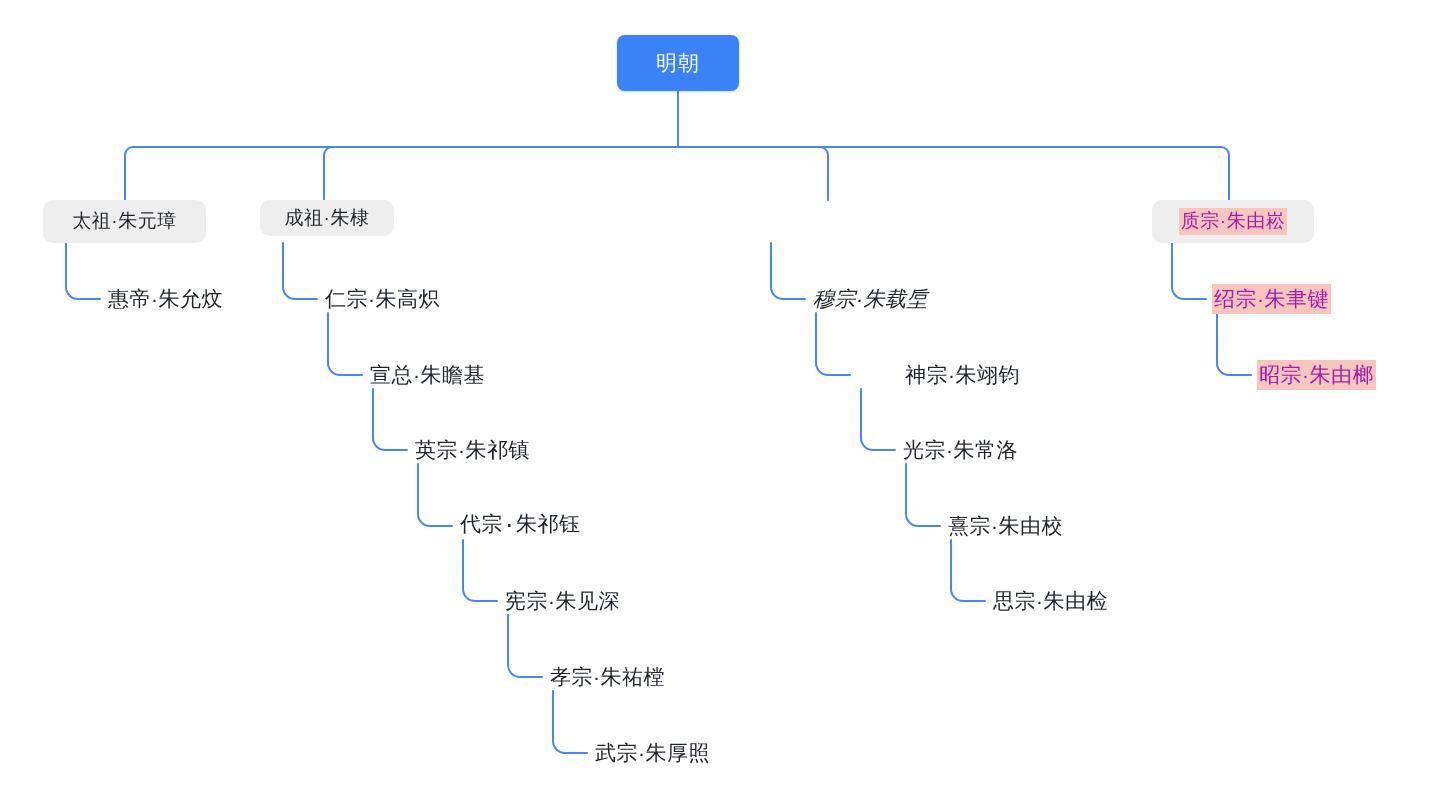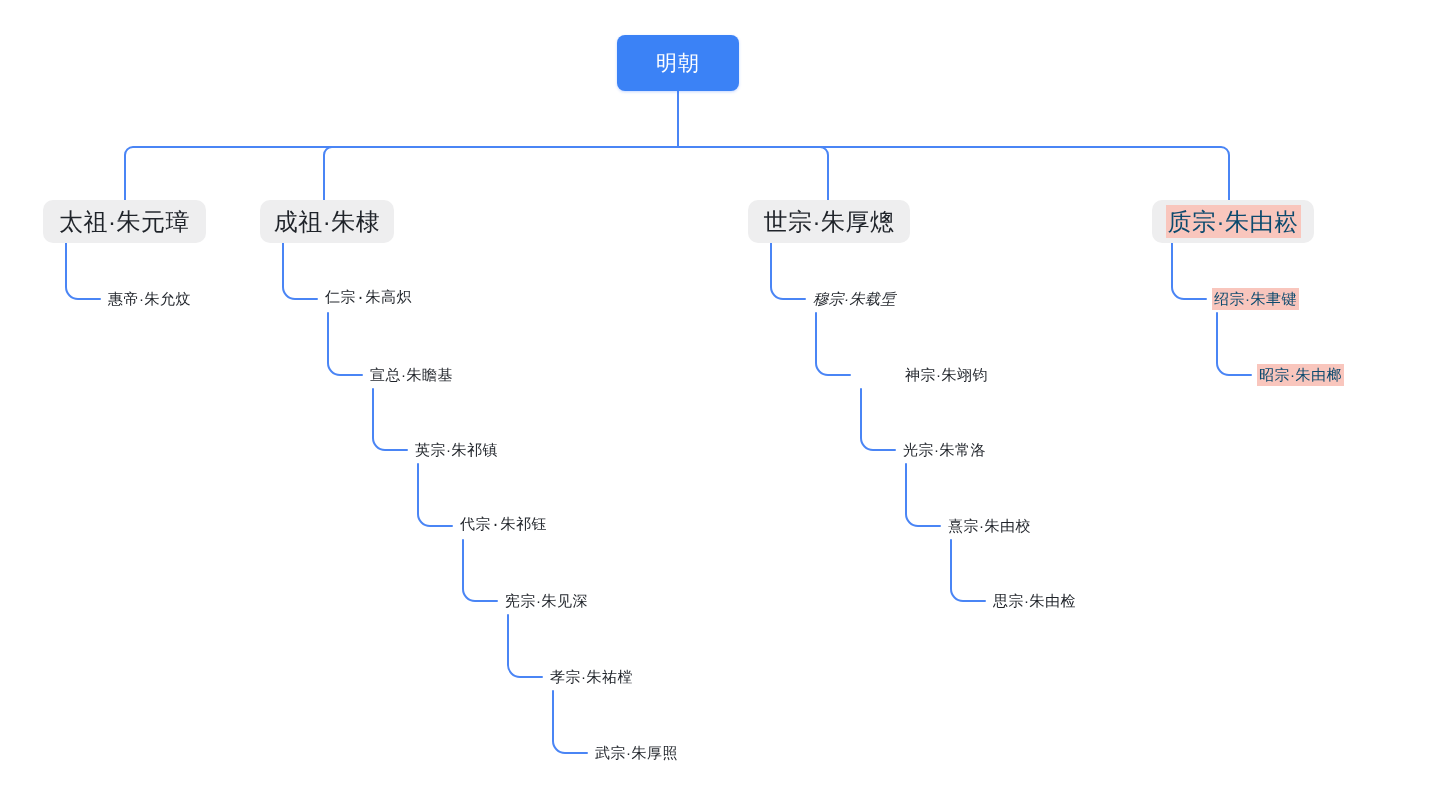--- a/index.html
+++ b/index.html
@@ -43,37 +43,37 @@
     border-radius: 8px;
     color: #ffffff;
     font-size: 21px;
     letter-spacing: 1px;
     box-shadow: 0 1px 3px rgba(51,112,255,0.28);
   }
   .node-box {
     background: #eeeeef;
     border-radius: 10px;
     color: #1f2329;
-    font-size: 24px;
+    font-size: 19px;
     letter-spacing: 0.5px;
   }
   .node-leaf {
     color: #1f2329;
-    font-size: 15px;
+    font-size: 21px;
     letter-spacing: 0.5px;
     justify-content: flex-start;
   }
   .label {
     display: inline-block;
     padding: 1px 2px;
     line-height: 1.3;
   }
   .label.hl {
     background: #f9c6bd;
-    color: #0c4a6e;
+    color: #a21caf;
   }
 </style>
 </head>
 <body>
 
 <div id="canvas">
 
   <svg id="wires" viewBox="0 0 1432 804" xmlns="http://www.w3.org/2000/svg">
     <g fill="none" stroke="#4a85f5" stroke-width="2" stroke-linecap="round">
 
@@ -109,24 +109,24 @@
     <span class="label">明朝</span>
   </div>
 
   <div class="node node-box" style="left:43px; top:200px; width:163px; height:43px;">
     <span class="label">太祖·朱元璋</span>
   </div>
   <div class="node node-leaf" style="left:106px; top:284px; height:30px;">
     <span class="label">惠帝·朱允炆</span>
   </div>
 
-  <div class="node node-box" style="left:260px; top:200px; width:134px; height:43px;">
+  <div class="node node-box" style="left:260px; top:200px; width:134px; height:36px;">
     <span class="label">成祖·朱棣</span>
   </div>
-  <div class="node node-leaf" style="left:323px; top:284px; height:30px;font-family:Liberation Mono, monospace;">
+  <div class="node node-leaf" style="left:323px; top:284px; height:30px;">
     <span class="label">仁宗·朱高炽</span>
   </div>
   <div class="node node-leaf" style="left:368px; top:360px; height:30px;">
     <span class="label">宣总·朱瞻基</span>
   </div>
   <div class="node node-leaf" style="left:413px; top:435px; height:30px;">
     <span class="label">英宗·朱祁镇</span>
   </div>
   <div class="node node-leaf" style="left:458px; top:511px; height:30px;font-family:Liberation Mono, monospace;">
     <span class="label">代宗·朱祁钰</span>
@@ -134,23 +134,20 @@
   <div class="node node-leaf" style="left:503px; top:586px; height:30px;">
     <span class="label">宪宗·朱见深</span>
   </div>
   <div class="node node-leaf" style="left:548px; top:662px; height:30px;">
     <span class="label">孝宗·朱祐樘</span>
   </div>
   <div class="node node-leaf" style="left:593px; top:738px; height:30px;">
     <span class="label">武宗·朱厚照</span>
   </div>
 
-  <div class="node node-box" style="left:748px; top:200px; width:162px; height:43px;">
-    <span class="label">世宗·朱厚熜</span>
-  </div>
   <div class="node node-leaf" style="left:811px; top:284px; height:30px;font-style:italic;">
     <span class="label">穆宗·朱载垕</span>
   </div>
   <div class="node node-leaf" style="left:856px; top:360px; height:30px;margin-left:47px;">
     <span class="label">神宗·朱翊钧</span>
   </div>
   <div class="node node-leaf" style="left:901px; top:435px; height:30px;">
     <span class="label">光宗·朱常洛</span>
   </div>
   <div class="node node-leaf" style="left:946px; top:511px; height:30px;">

